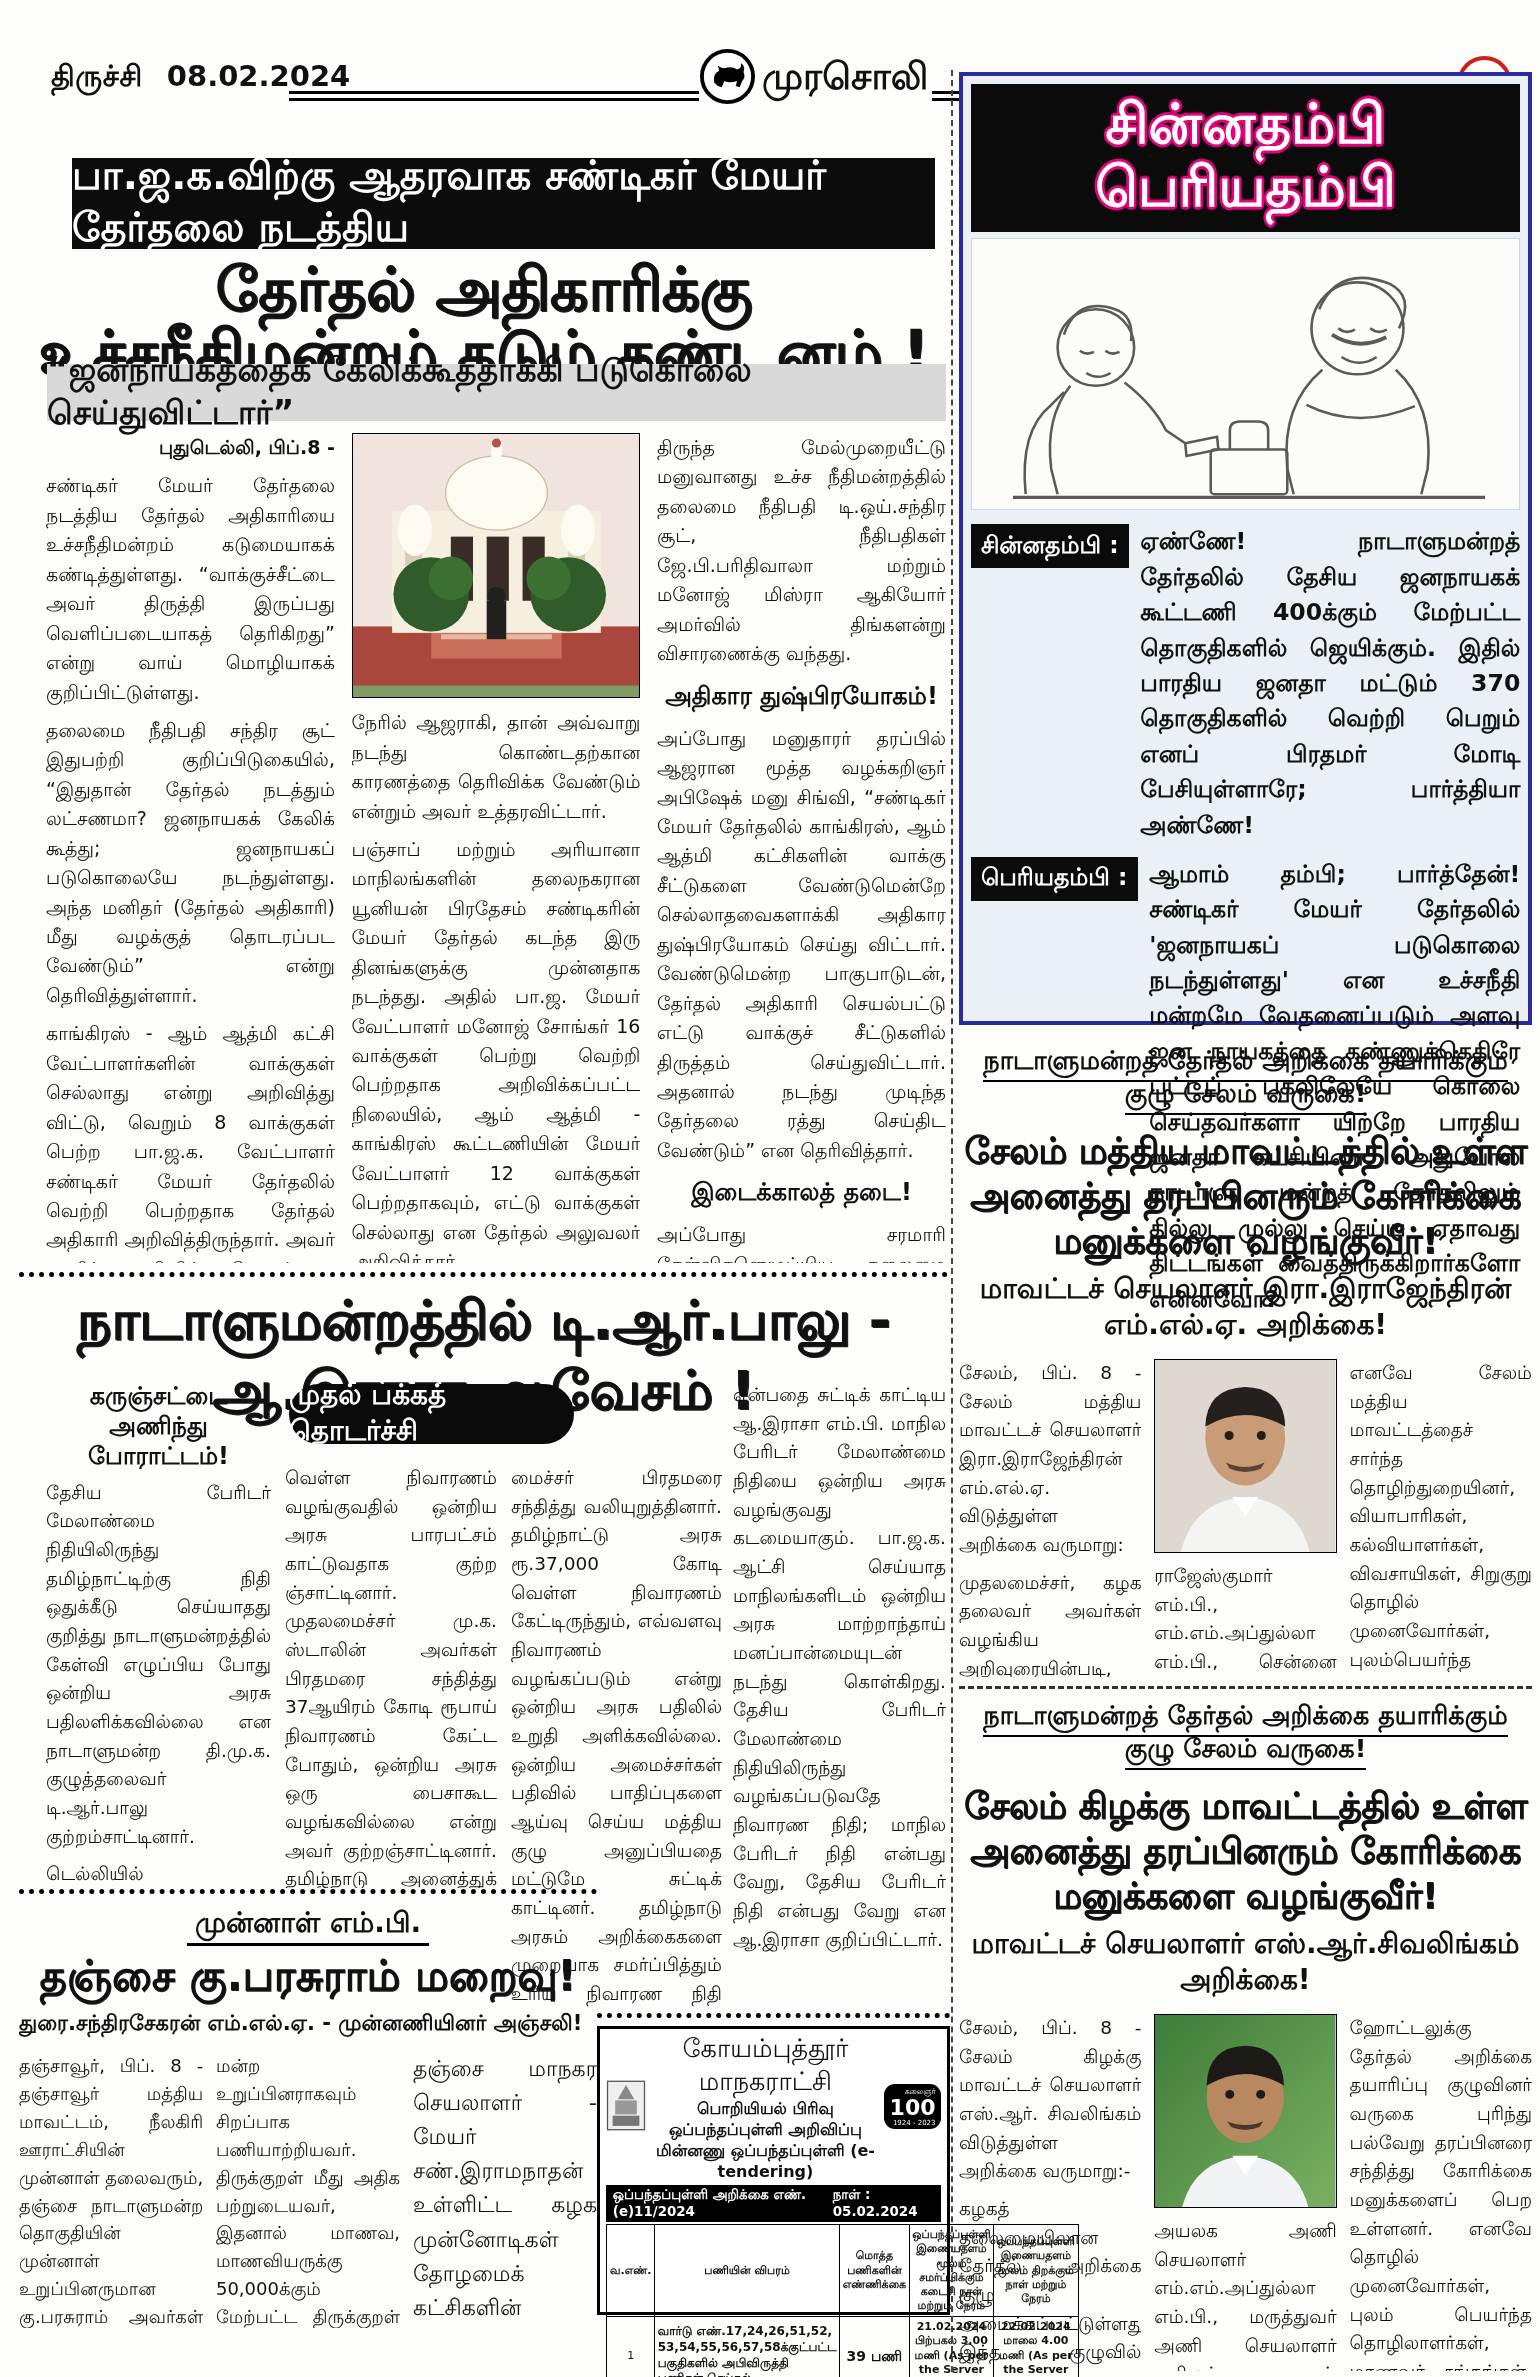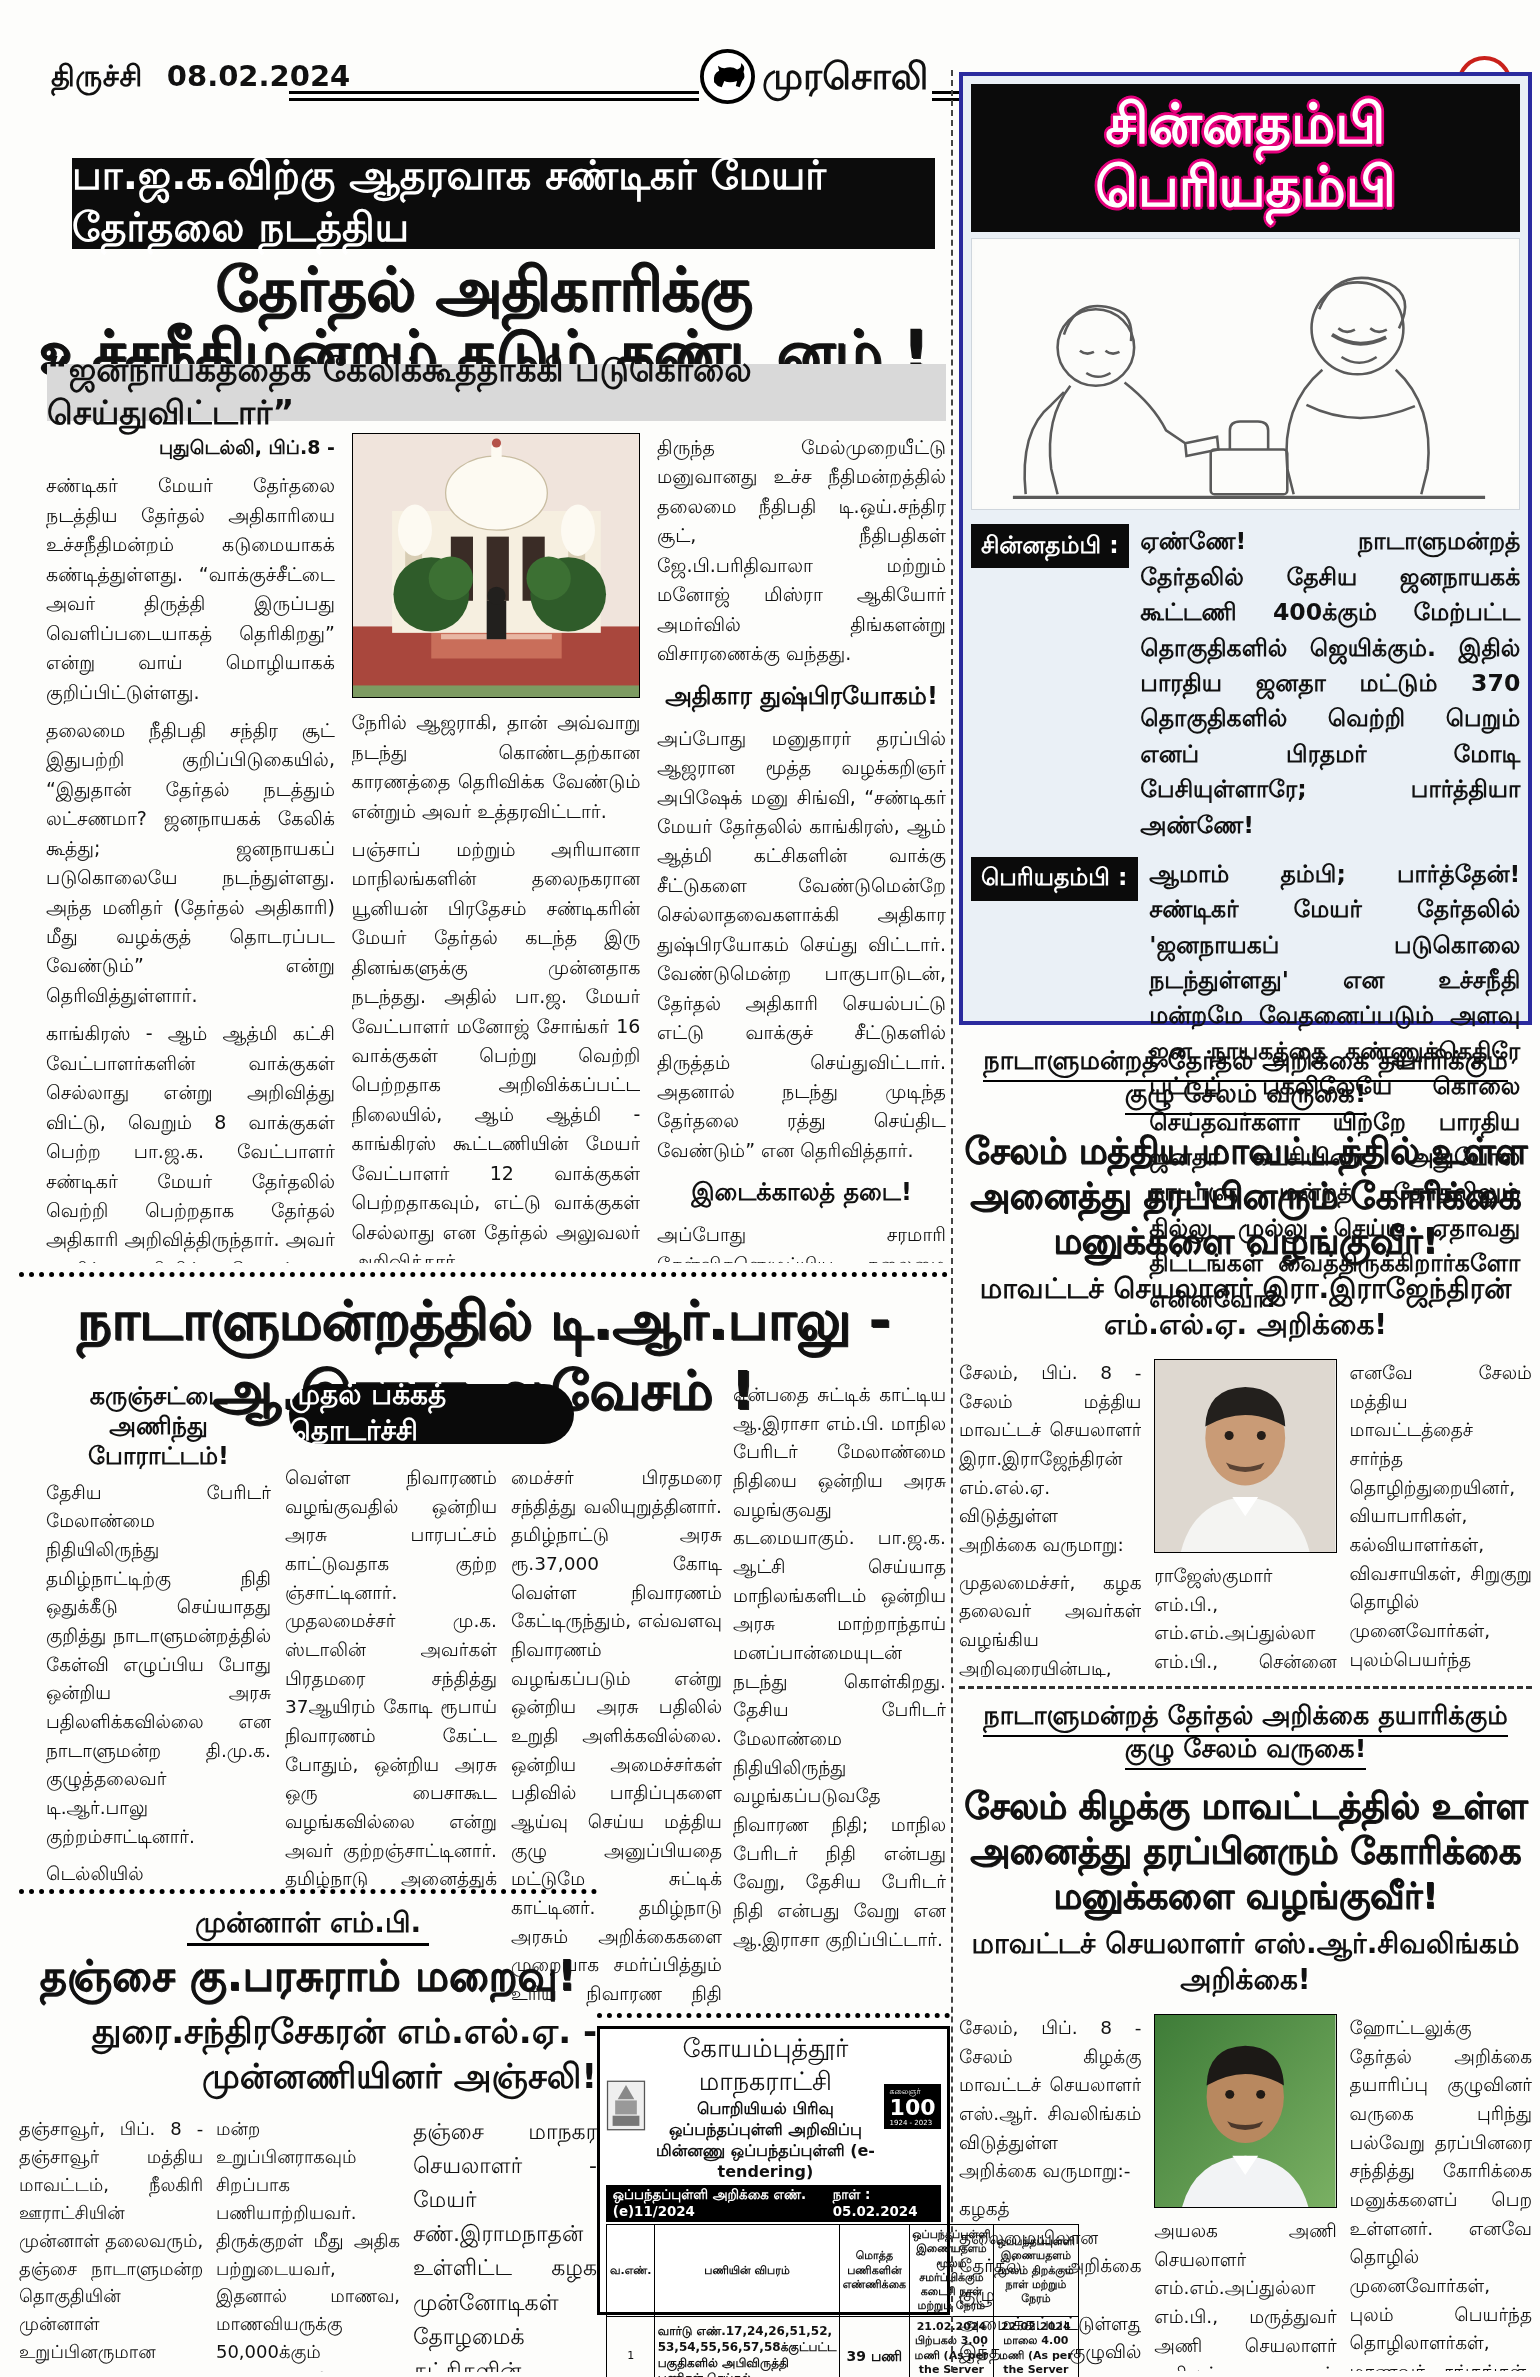--- a/index.html
+++ b/index.html
@@ -29,21 +29,21 @@
   
   .trb-headline{font-size:54px;font-weight:900;text-align:center;letter-spacing:-0.6px;text-shadow:1.3px 1.3px 0 #222;}
   .badge{background:#0a0a0a;color:#fff;border-radius:31px;display:flex;align-items:center;justify-content:center;
          font-size:28px;font-weight:bold;}
   .ncol{font-size:18.5px;line-height:1.55;text-align:justify;overflow:hidden;}
   .colsub{font-size:24px;font-weight:bold;text-align:center;margin-bottom:7.7px;line-height:1.25;}
   
   .obit-kicker{font-size:28px;font-weight:bold;text-align:center;}
   .obit-kicker span{border-bottom:3.2px solid #000;padding:0 7.7px 3.8px 7.7px;}
   .obit-head{font-size:42px;font-weight:900;text-align:center;margin-top:9px;text-shadow:0.6px 0.6px 0 #222;}
-  .obit-sub{font-size:34px;font-weight:bold;text-align:right;margin-top:5.1px;}
+  .obit-sub{font-size:21px;font-weight:bold;text-align:left;margin-top:5.1px;}
   
   .ad{border:3.2px solid #000;background:#fff;padding:3.8px 6.4px;box-sizing:border-box;}
   .ad-head{display:flex;align-items:center;gap:6.4px;}
   .ad-title{font-size:25.5px;font-weight:400;text-align:center;}
   .ad-line{font-size:16px;font-weight:bold;text-align:center;}
   .ad-bar{background:#000;color:#fff;display:flex;justify-content:space-between;
           font-size:13.4px;font-weight:bold;padding:2.6px 6.4px;margin-top:3.8px;}
   .ad table{border-collapse:collapse;width:100%;margin-top:2.6px;}
   .ad th,.ad td{border:1.3px solid #000;font-size:11px;text-align:center;padding:2.6px;line-height:1.3;}
   .ad th{font-weight:bold;}
@@ -220,21 +220,21 @@
           <rect x="14" y="32" width="34" height="22" fill="#999"></rect>
           <rect x="10" y="56" width="42" height="16" fill="#777"></rect>
         </svg>
       </div>
       <div style="flex:1;">
         <div class="ad-title">கோயம்புத்தூர் மாநகராட்சி</div>
         <div class="ad-line">பொறியியல் பிரிவு</div>
         <div class="ad-line">ஒப்பந்தப்புள்ளி அறிவிப்பு</div>
         <div class="ad-line">மின்னணு ஒப்பந்தப்புள்ளி (e-tendering)</div>
       </div>
-      <div style="background:#000;color:#fff;text-align:left;padding:2.6px 5.1px;">
+      <div style="background:#000;color:#fff;text-align:right;padding:2.6px 5.1px;border-radius:11px;">
         <div style="font-size:7.7px;">கலைஞர்</div>
         <div style="font-size:22px;font-weight:bold;line-height:1;">100</div>
         <div style="font-size:7px;">1924 - 2023</div>
       </div>
     </div>
     <div class="ad-bar">
       <span>ஒப்பந்தப்புள்ளி அறிக்கை எண்.(e)11/2024</span>
       <span>நாள் : 05.02.2024</span>
     </div>
     <table>

